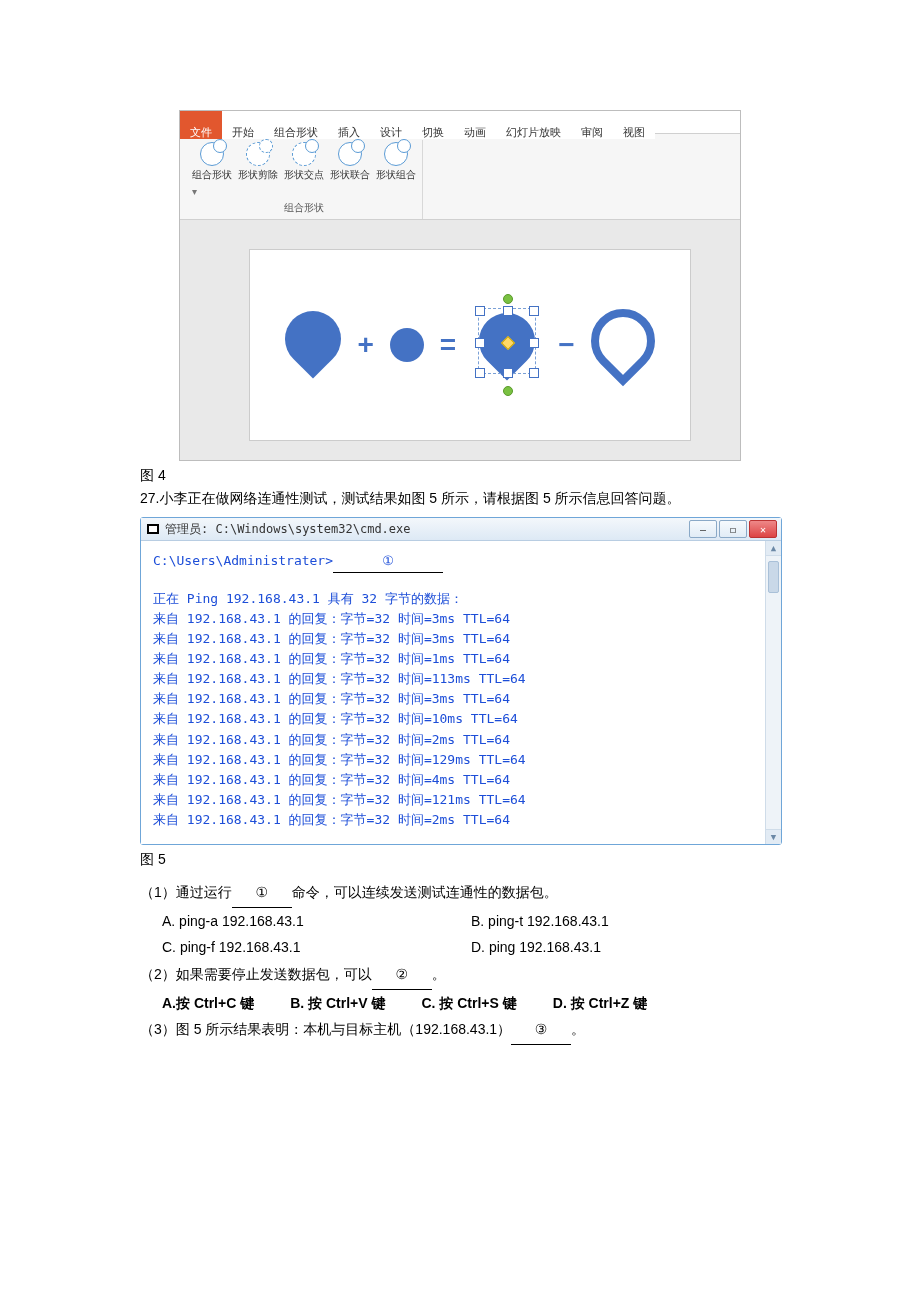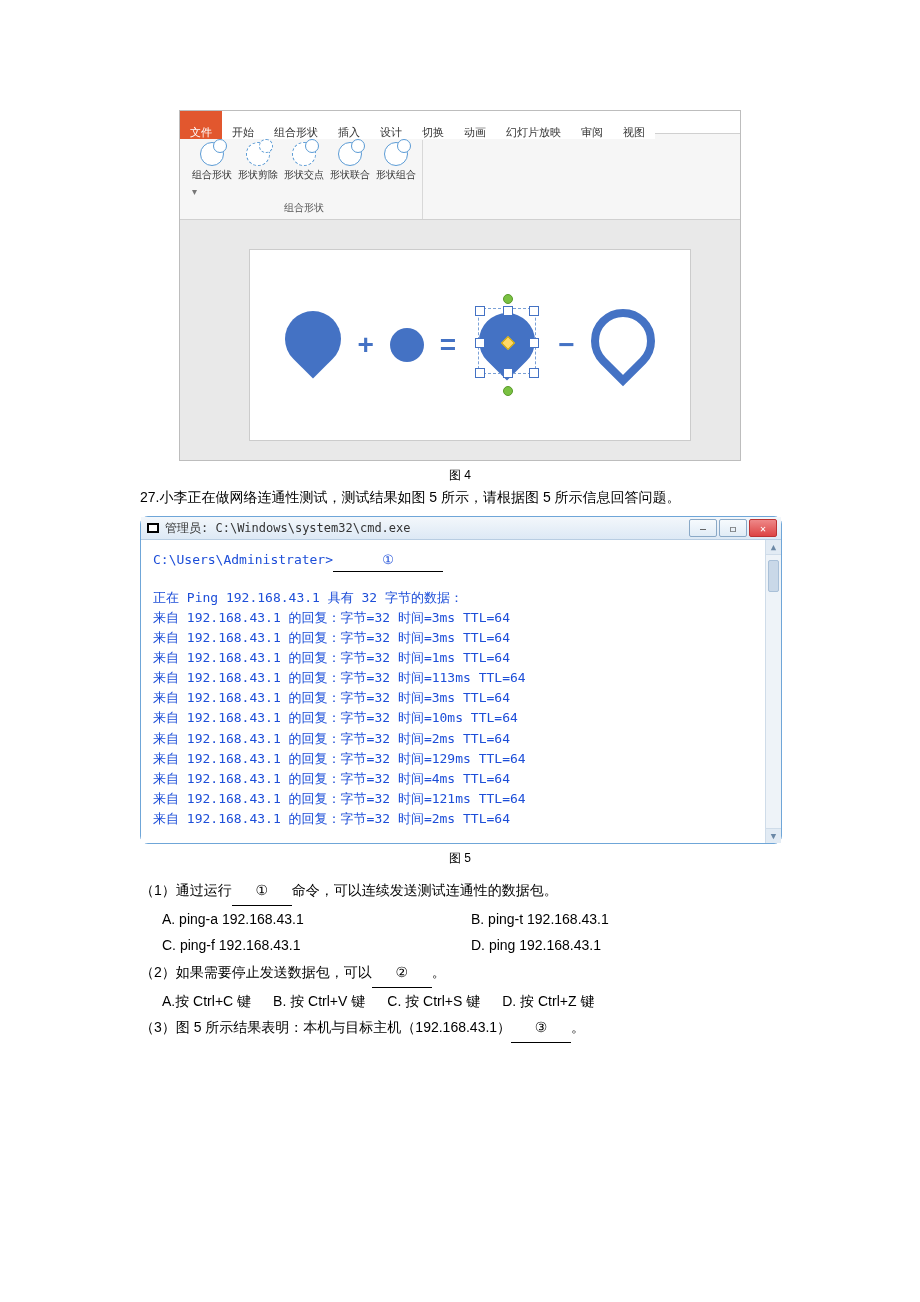--- a/index.html
+++ b/index.html
@@ -171,33 +171,32 @@
   .pin-outline {
     width: 48px; height: 48px;
     border: 8px solid #4472c4;
     background: #fff;
     border-radius: 50% 50% 50% 0;
     transform: rotate(-45deg);
     position: relative;
     top: -4px;
   }
   .fig-label {
-    text-align: center;
     margin: 6px 0 2px 0;
-    font-size: 12px;
+    font-size: 14px;
   }
   .q-text {
     font-size: 14px;
     line-height: 1.6;
     margin: 2px 0 8px 0;
   }
   
   .cmd-window {
     border: 1px solid #6fa6d8;
-    border-radius: 8px;
+    border-radius: 3px;
     background: #fff;
     width: 640px;
     margin: 4px auto 6px auto;
     font-family: "Microsoft YaHei", "SimSun", monospace;
   }
   .cmd-titlebar {
     display: flex;
     align-items: center;
     justify-content: space-between;
     height: 22px;
@@ -283,21 +282,21 @@
     top:20px; height:30px;
     background:#c9d8e8;
     border:1px solid #a9c0d8;
     border-radius:2px;
   }
   
   .q-block { font-size:14px; line-height:1.9; margin-top:10px; }
   .opts { padding-left: 22px; }
   .opts.cols2 { display:flex; flex-wrap:wrap; }
   .opts.cols2 > span { width: 50%; display:inline-block; }
-  .opts.cols4 { display:flex; gap: 22px; padding-left:22px;}
+  .opts.cols4 { display:flex; gap: 36px; padding-left:22px;font-weight:bold;}
   .opts.cols3 { display:flex; gap: 54px; padding-left:22px;}
 </style>
 </head>
 <body>
 
 <div class="page">
 
   <div class="ppt-window">
     <div class="ppt-tabs">
       <div class="ppt-tab active">文件</div>

